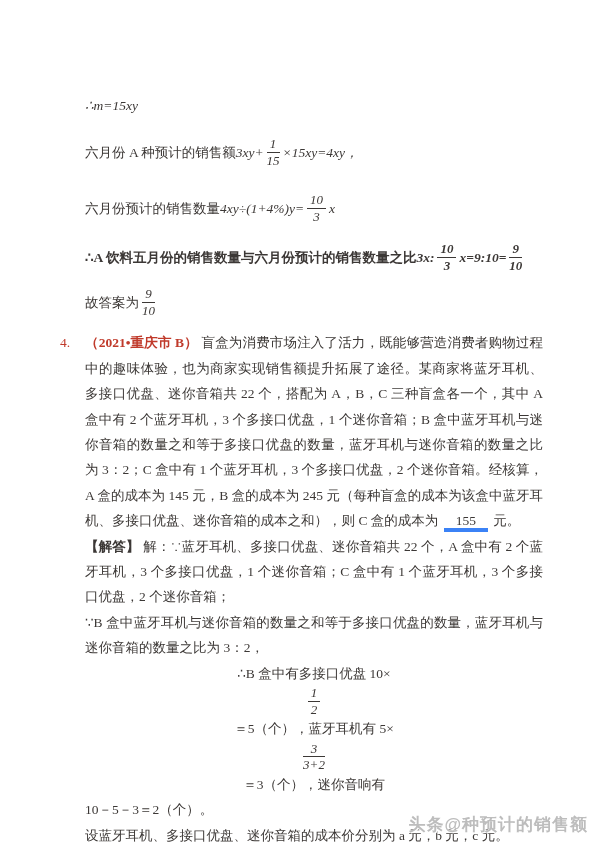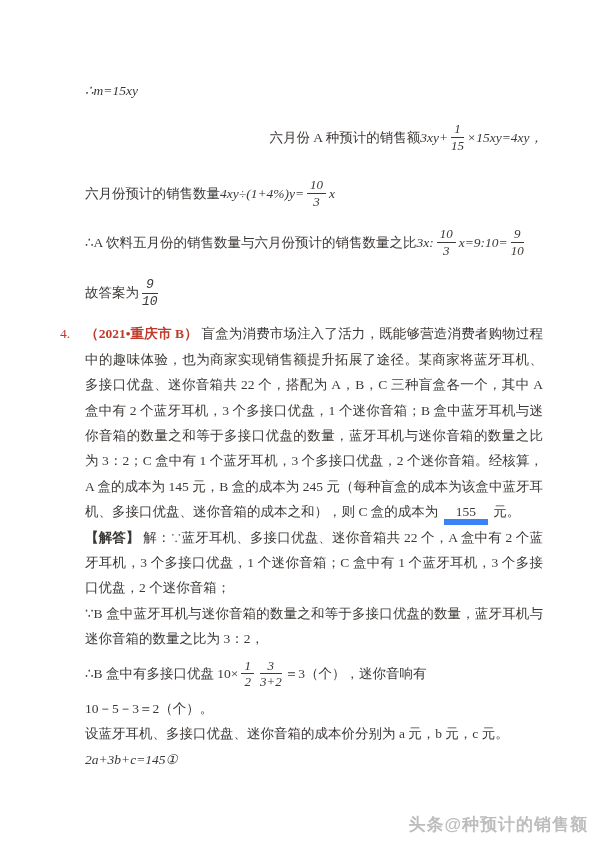--- a/index.html
+++ b/index.html
@@ -13,29 +13,29 @@
   .para{margin:0;line-height:25.4px;text-align:justify;}
   .eqflex{display:flex;align-items:center;flex-wrap:wrap;text-align:left;}
   .math{font-style:italic;}
   .frac{display:inline-block;vertical-align:middle;text-align:center;
     line-height:1.05;font-size:13px;margin:0 3px;font-style:italic;}
   .frac .fnum{display:block;padding:0 3px 1px;border-bottom:1px solid #3c3836;}
   .frac .fden{display:block;padding-top:1px;}
   .redtag{color:#c03a2b;font-weight:bold;}
   .pnum{position:absolute;left:-25px;top:0;color:#c03a2b;}
   .btag{font-weight:bold;}
-  .answer-blank{border-bottom:6px solid #3b82f6;padding:0 12px;margin:0 2px;}
+  .answer-blank{border-bottom:4px solid #3b82f6;padding:0 12px;margin:0 2px;}
   .sys-eqs{display:inline-flex;flex-direction:column;line-height:1.6;}
-  #l1{margin:0 0 14px;}
-  #l2{min-height:40px;margin:0 0 8px;justify-content:flex-end;}
+  #l1{margin:15px 0 14px;}
+  #l2{min-height:40px;margin:0 0 8px;}
   #l3{min-height:40px;margin:16px 0 8px;}
-  #l4{min-height:42px;margin:0 0 4px;}
-  #l5{min-height:40px;margin:10px 0 8px;font-family:Liberation Mono, monospace;}
+  #l4{min-height:42px;margin:0 0 4px;font-weight:bold;}
+  #l5{min-height:40px;margin:4px 0 8px;}
   #p4{position:relative;}
-  #solve4{min-height:44px;}
+  #solve4{min-height:44px;flex-direction:column;}
   #system{margin:2px 0;}
   .watermark{position:absolute;right:12px;bottom:12px;
     font-family:"Liberation Sans","DejaVu Sans",sans-serif;
     font-size:17px;font-weight:700;color:#bdbdbd;letter-spacing:1px;
     text-shadow:1px 1px 0 #ffffff;}
 </style>
 </head>
 <body>
 
 <div class="content">
@@ -104,20 +104,21 @@
   <p class="para">
     <span>∵B 盒中蓝牙耳机与迷你音箱的数量之和等于多接口优盘的数量，蓝牙耳机与迷你音箱的数量之比为 3：2，</span>
   </p>
 
   <div class="para eqflex" id="solve4">
     <span>∴B 盒中有多接口优盘 10×</span>
     <span class="frac">
       <span class="fnum">1</span>
       <span class="fden">2</span>
     </span>
+    <span>＝5（个），蓝牙耳机有 5×</span>
     <span class="frac">
       <span class="fnum">3</span>
       <span class="fden">3+2</span>
     </span>
     <span>＝3（个），迷你音响有</span>
   </div>
 
   <p class="para">
     <span>10－5－3＝2（个）。</span>
   </p>

